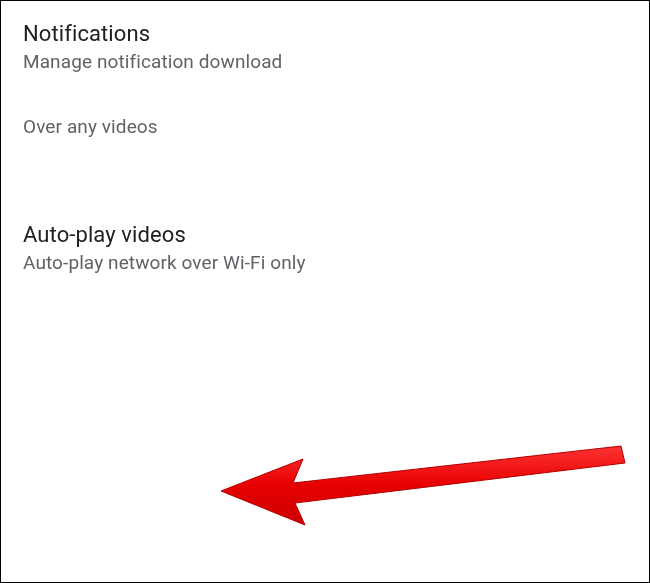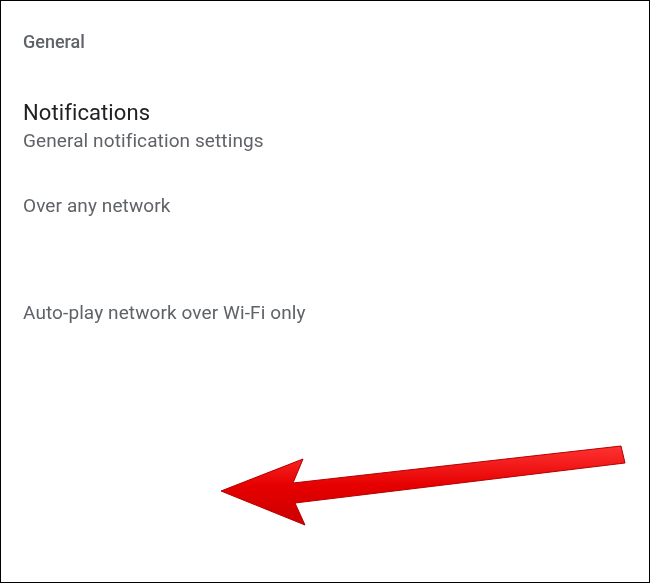--- a/index.html
+++ b/index.html
@@ -48,35 +48,35 @@
       left: 220px;
       top: 430px;
       width: 420px;
       height: 130px;
     }
   </style>
 </head>
 <body>
 
 <div class="container">
-  <div class="section-header">General</div>
 
   <div class="setting-item">
     <div class="setting-title">Notifications</div>
-    <div class="setting-subtitle">General notification settings</div>
+    <div class="setting-subtitle">Manage notification download</div>
   </div>
 
   <div class="setting-item">
-    <div class="setting-subtitle">Over any network</div>
+    <div class="setting-subtitle">Over any videos</div>
   </div>
 
   <div class="setting-item">
   </div>
 
   <div class="setting-item">
+    <div class="setting-title">Auto-play videos</div>
     <div class="setting-subtitle">Auto-play network over Wi-Fi only</div>
   </div>
 </div>
 
 <svg class="arrow-overlay" viewBox="0 0 420 130" xmlns="http://www.w3.org/2000/svg">
   <defs>
     <linearGradient id="arrowGrad" x1="0%" y1="0%" x2="0%" y2="100%">
       <stop offset="0%" stop-color="#ff3333"></stop>
       <stop offset="50%" stop-color="#e60000"></stop>
       <stop offset="100%" stop-color="#cc0000"></stop>

